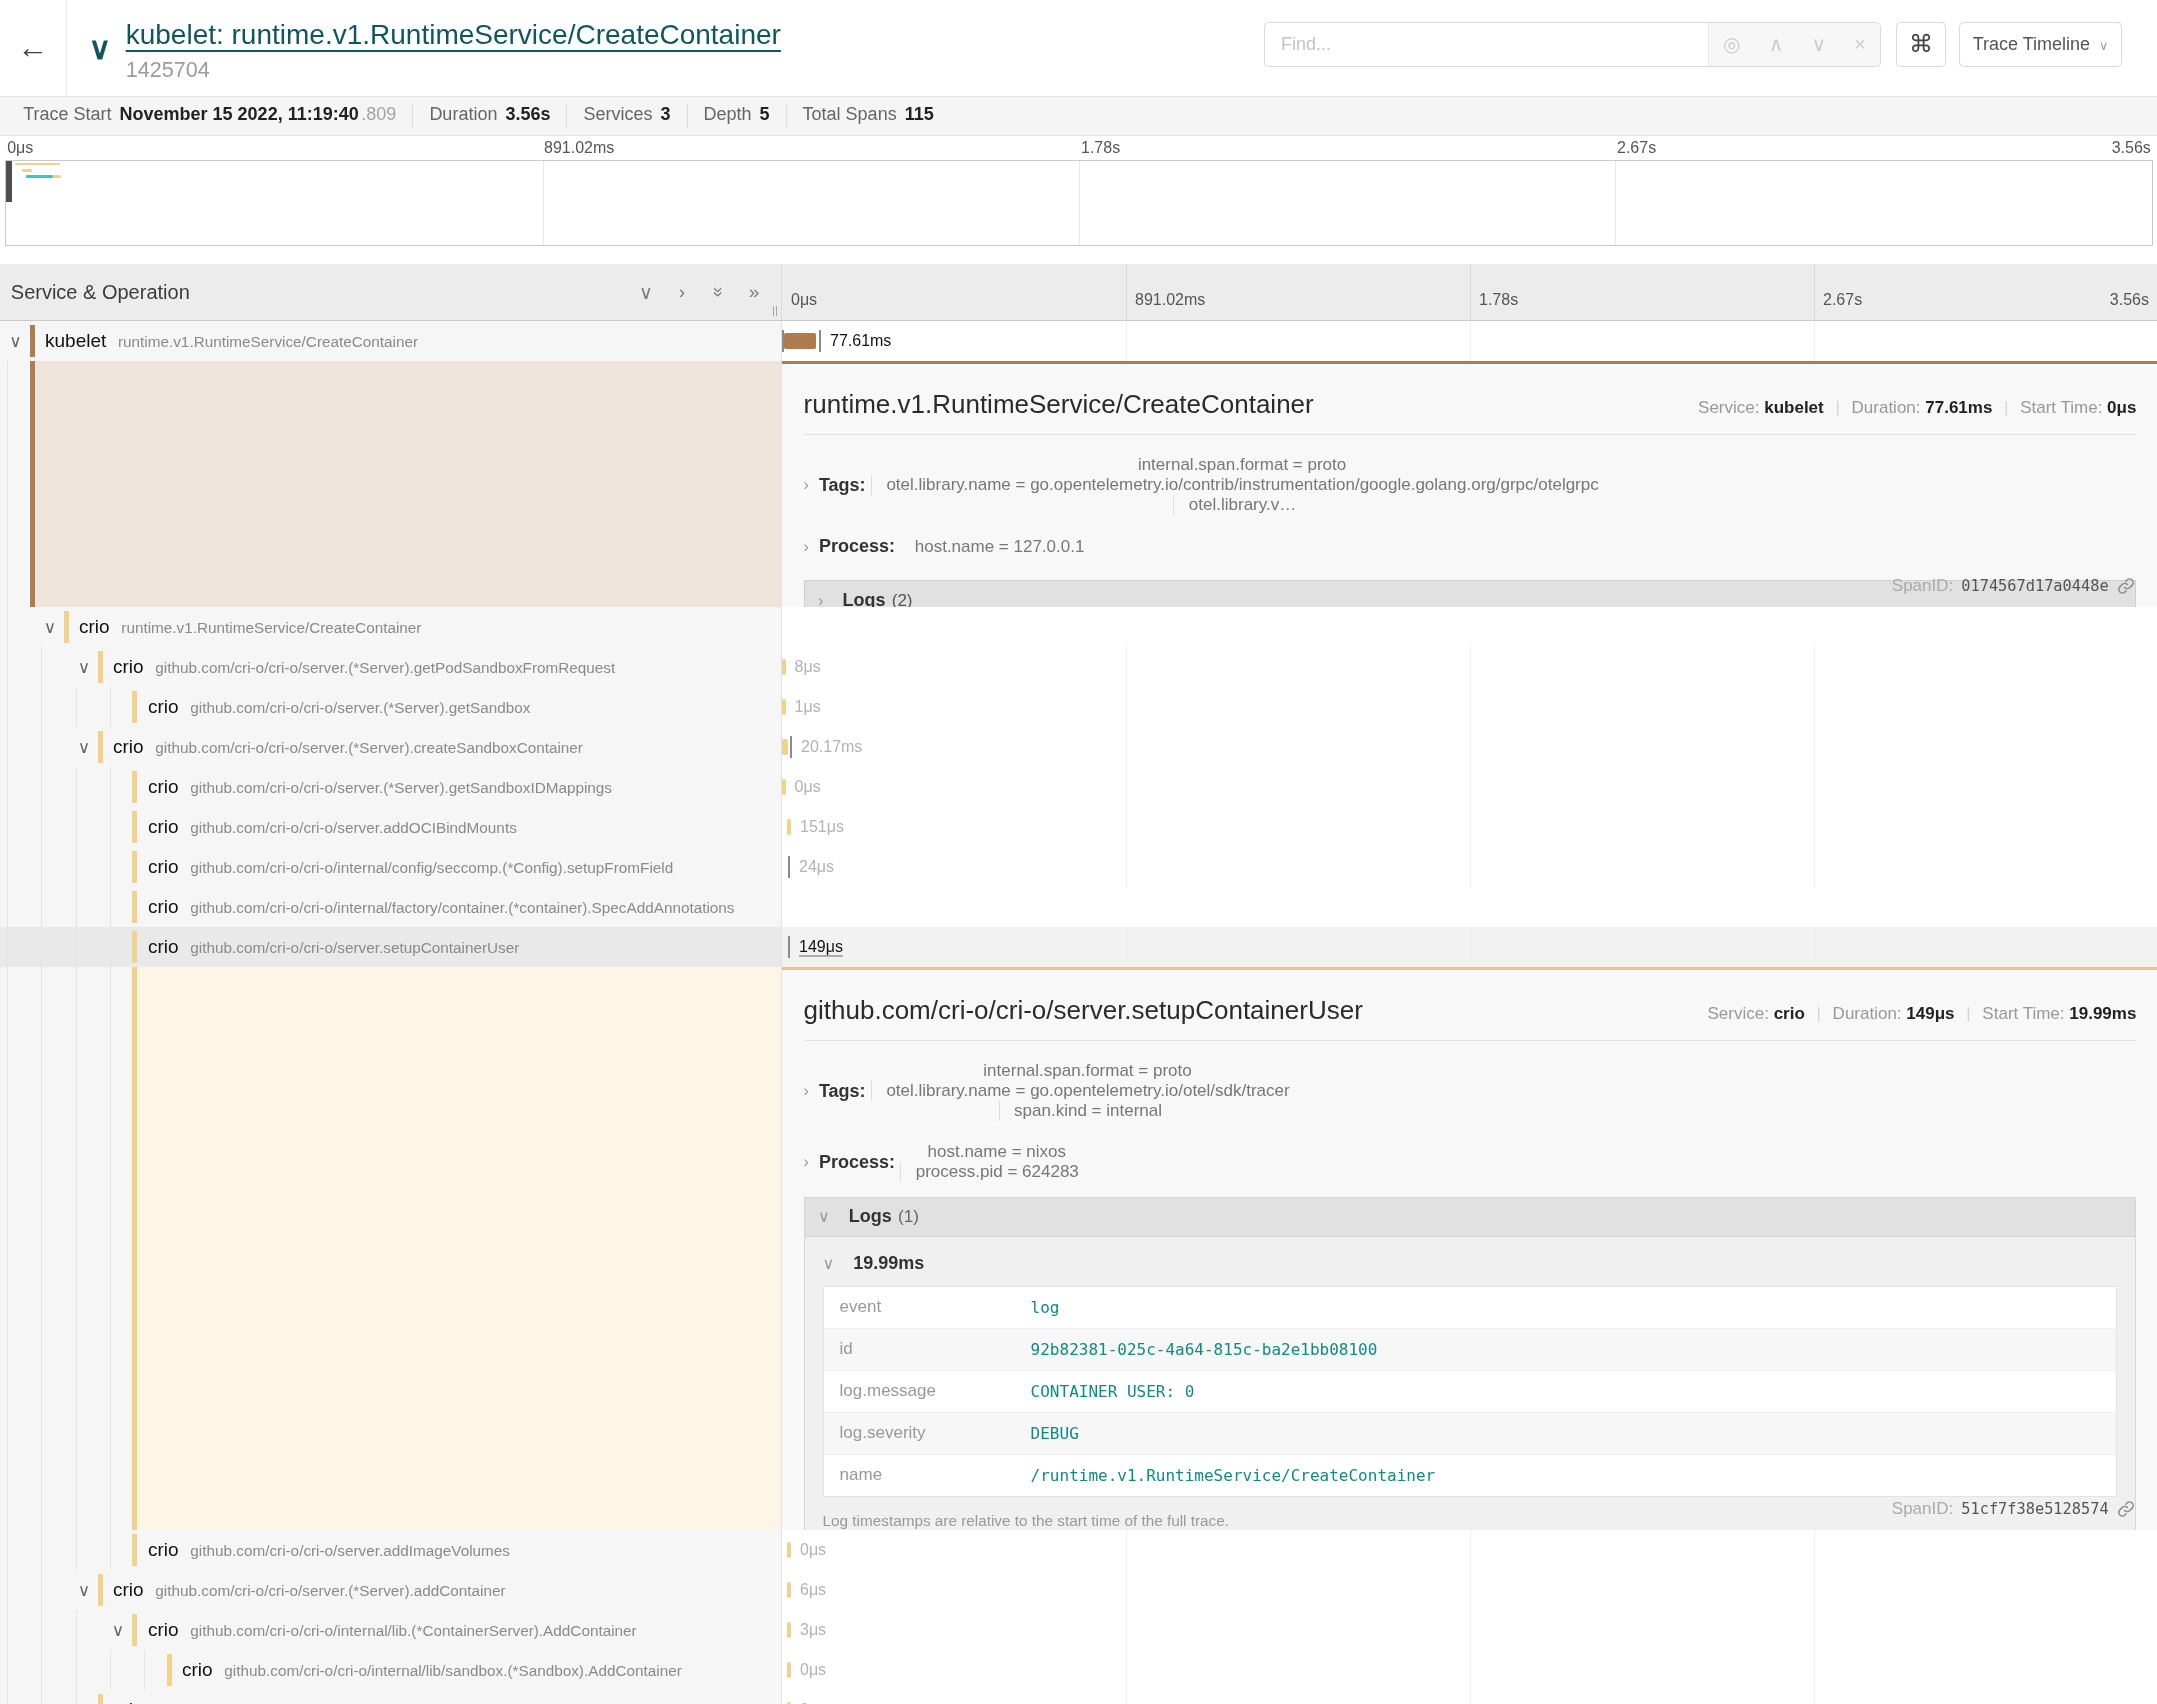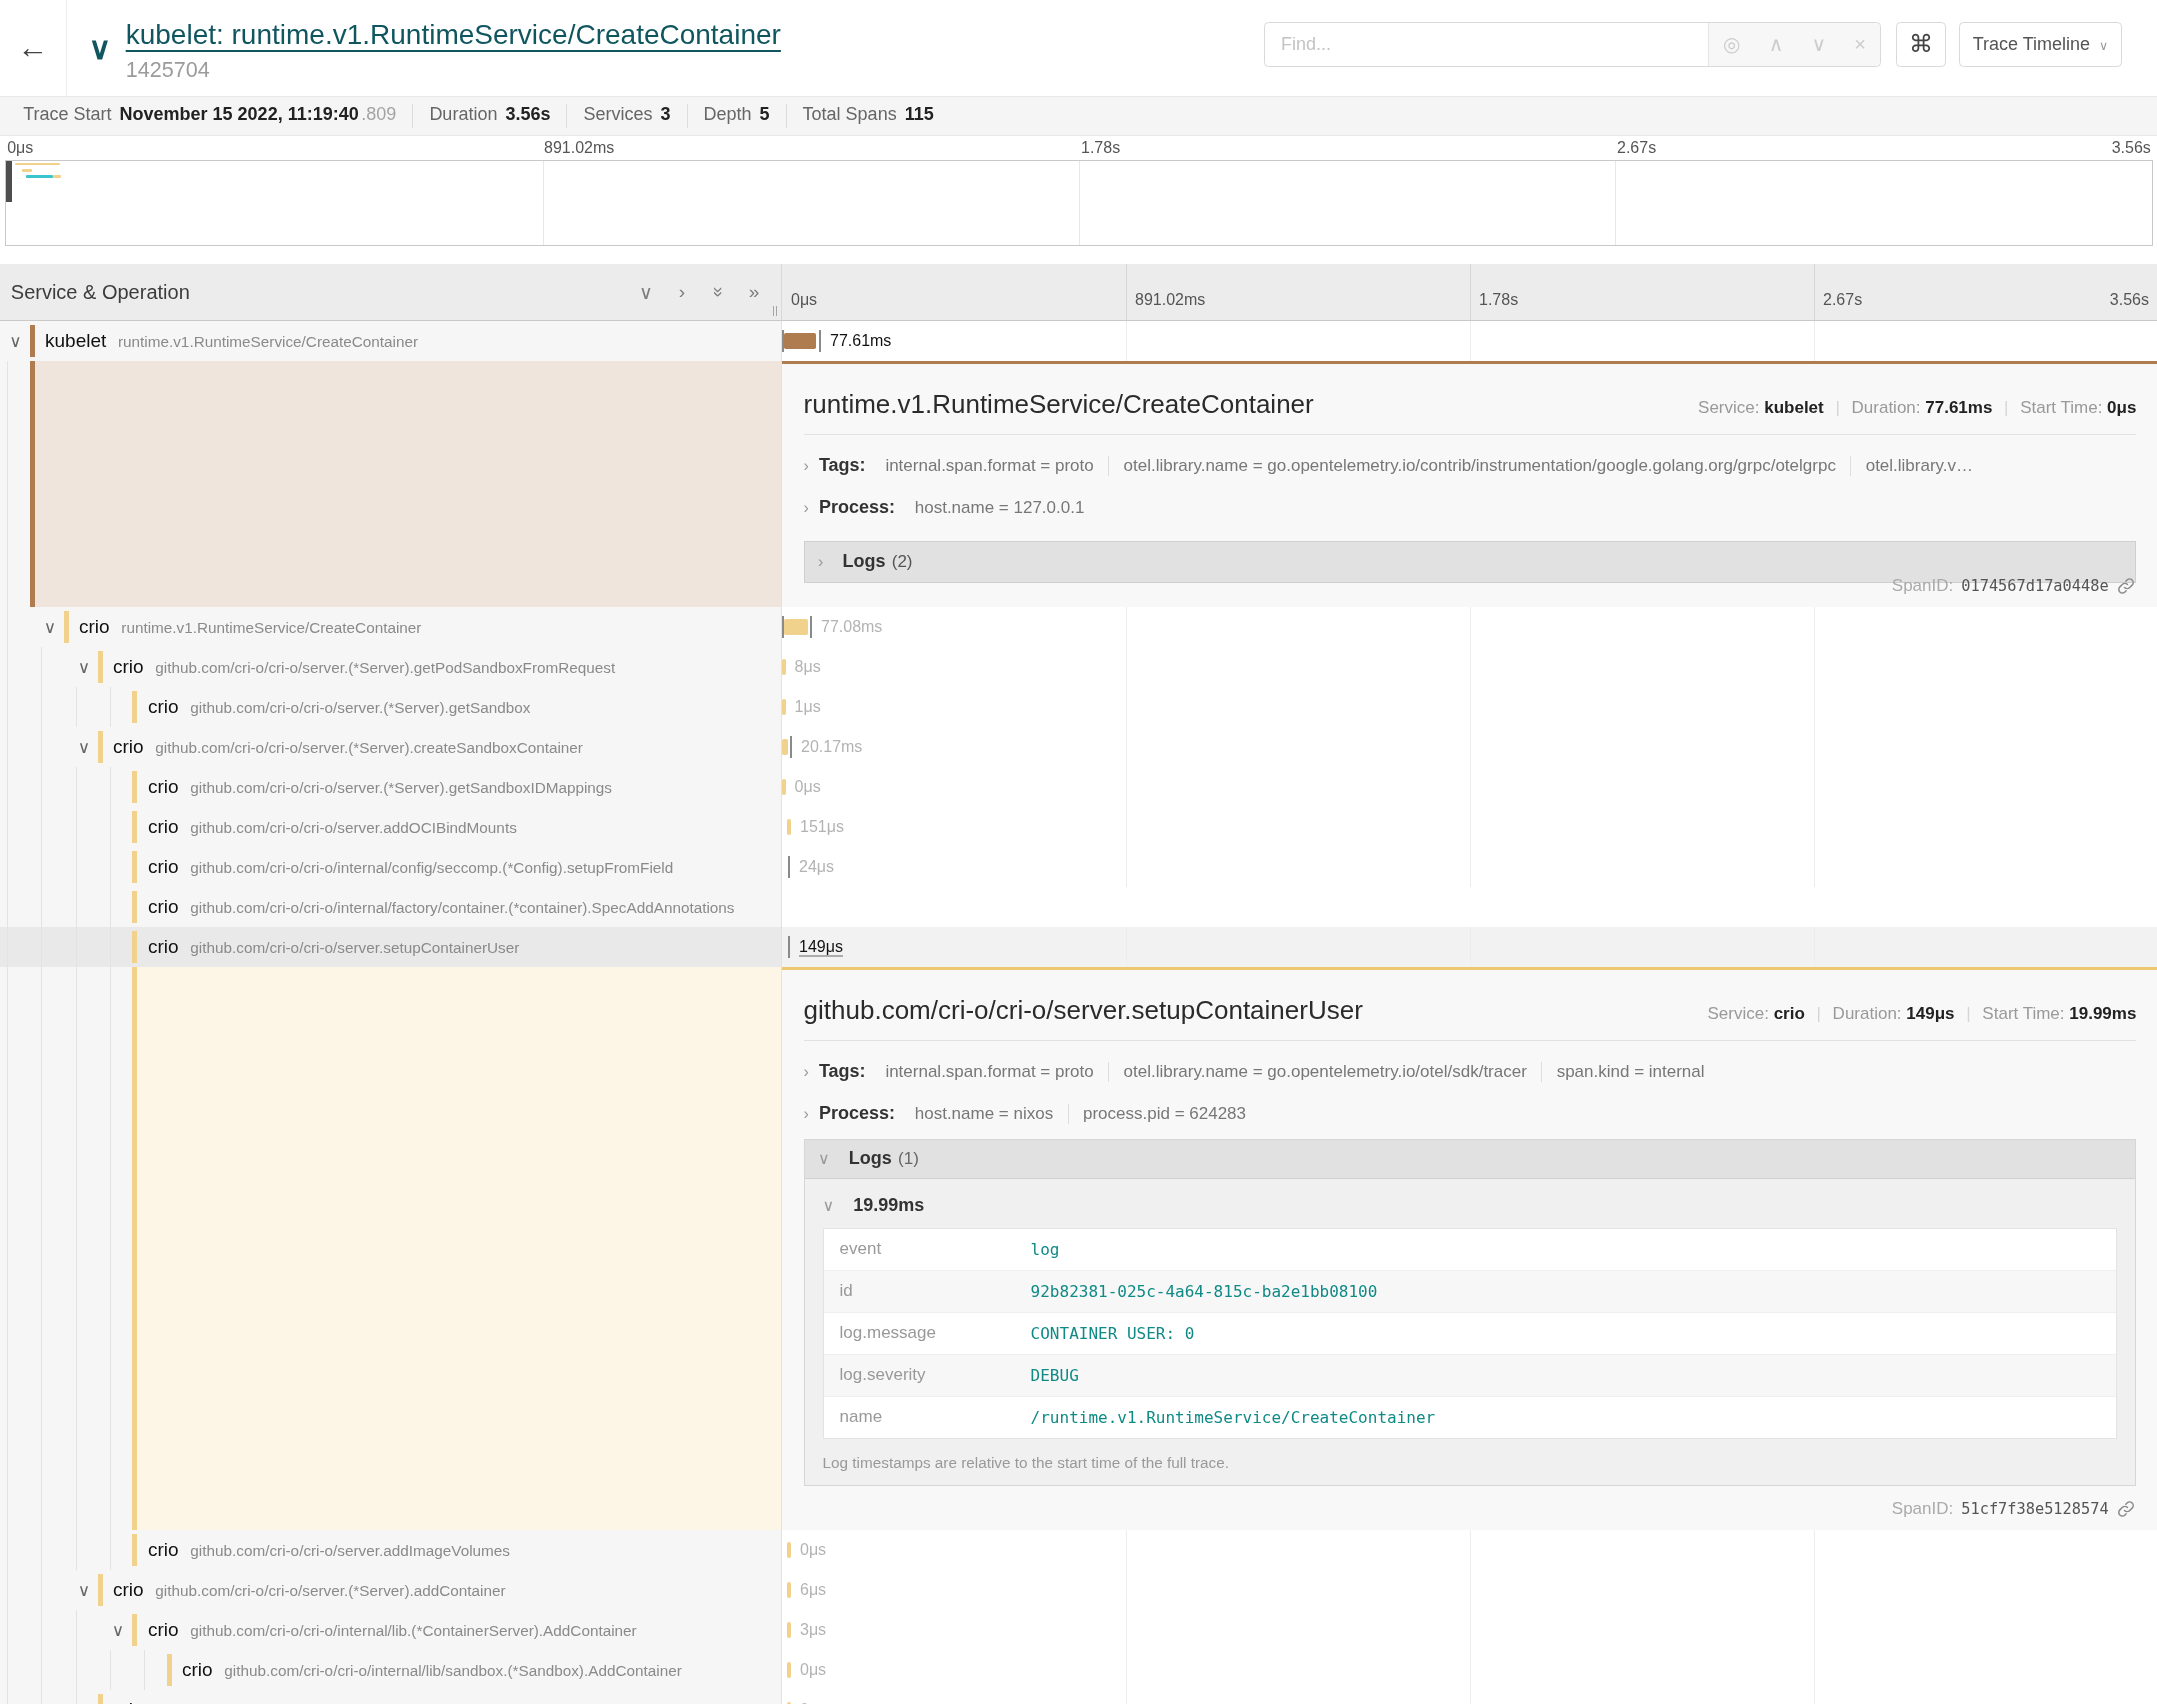--- a/index.html
+++ b/index.html
@@ -80,21 +80,21 @@
   .detail-right{flex:1;background:#f8f8f8;border-top:3.6px solid #999;position:relative;padding:0 21.6px;box-sizing:border-box;overflow:hidden;}
   .d-head{display:flex;justify-content:space-between;align-items:baseline;margin-top:25px;}
   .d-head h2{font-size:26px;font-weight:400;color:#2b2b2b;margin:0;white-space:nowrap;}
   .d-meta{font-size:17px;color:#999;white-space:nowrap;}
   .d-meta b{color:#222;}
   .msep{margin:0 11.7px;color:#d5d5d5;}
   .d-divider{height:0.9px;background:#e2e2e2;margin-top:13.5px;}
   .d-row{margin-top:21px;font-size:17px;color:#777;display:flex;align-items:center;overflow:hidden;white-space:nowrap;}
   .caret{color:#999;margin-right:10px;font-size:16px;flex:none;}
   .d-row b{color:#333;font-size:18px;margin-right:5.4px;flex:none;}
-  .pills{display:flex;overflow:hidden;}
+  .pills{display:flex;align-items:center;overflow:hidden;flex-direction:column;}
   .pill{padding:0 14.4px;border-left:0.9px solid #ddd;white-space:nowrap;}
   .pill:first-child{border-left:none;}
   .logs-bar{margin-top:22.5px;height:42px;background:#e1e1e1;border:0.9px solid #cfcfcf;display:flex;align-items:center;padding:0 13.5px;font-size:17px;color:#666;cursor:pointer;box-sizing:border-box;}
   .logs-bar b{font-size:18px;color:#333;margin:0 6.3px 0 9px;}
   .logs-bar .lcount{color:#555;}
   .spanid{position:absolute;right:23.4px;bottom:10.8px;font-size:17px;color:#aaa;display:flex;align-items:center;gap:8px;}
   .spanid b{color:#555;font-weight:400;font-family:"DejaVu Sans Mono",monospace;font-size:15.3px;}
   .spanid svg{cursor:pointer;}
 
   .logs-block{margin-top:14.4px;border:0.9px solid #d6d6d6;background:#f0f0f0;}
@@ -277,29 +277,20 @@
           </svg>
         </div>
       </div>
     </section>
       <div class="span-row">
     <div class="row-left">
           <div class="guide" style="left: 7.2px;"></div>
           <span class="row-chevron" style="left: 40px;">∨</span>
           <span class="svc-bar" style="left: 64px; background: rgb(240, 210, 140);"></span>
           <div class="names" style="left: 79px;"><b>crio</b><span class="op">runtime.v1.RuntimeService/CreateContainer</span></div>
-        </div>
-    <div class="row-right">
-          <div class="gl" style="left: 25%;"></div>
-          <div class="gl" style="left: 50%;"></div>
-          <div class="gl" style="left: 75%;"></div>
-          <span class="mk-line" style="left: 0px;"></span>
-          <span class="mk-bar" style="left: 1.8px; width: 24px; background: rgb(240, 210, 140);"></span>
-          <span class="mk-line" style="left: 28px;"></span>
-          <span class="mk-label" style="left: 39px;">77.08ms</span>
         </div>
   </div>
       <div class="span-row">
     <div class="row-left">
           <div class="guide" style="left: 7.2px;"></div>
           <div class="guide" style="left: 41px;"></div>
           <span class="row-chevron" style="left: 74px;">∨</span>
           <span class="svc-bar" style="left: 98px; background: rgb(240, 210, 140);"></span>
           <div class="names" style="left: 113px;"><b>crio</b><span class="op">github.com/cri-o/cri-o/server.(*Server).getPodSandboxFromRequest</span></div>
         </div>

